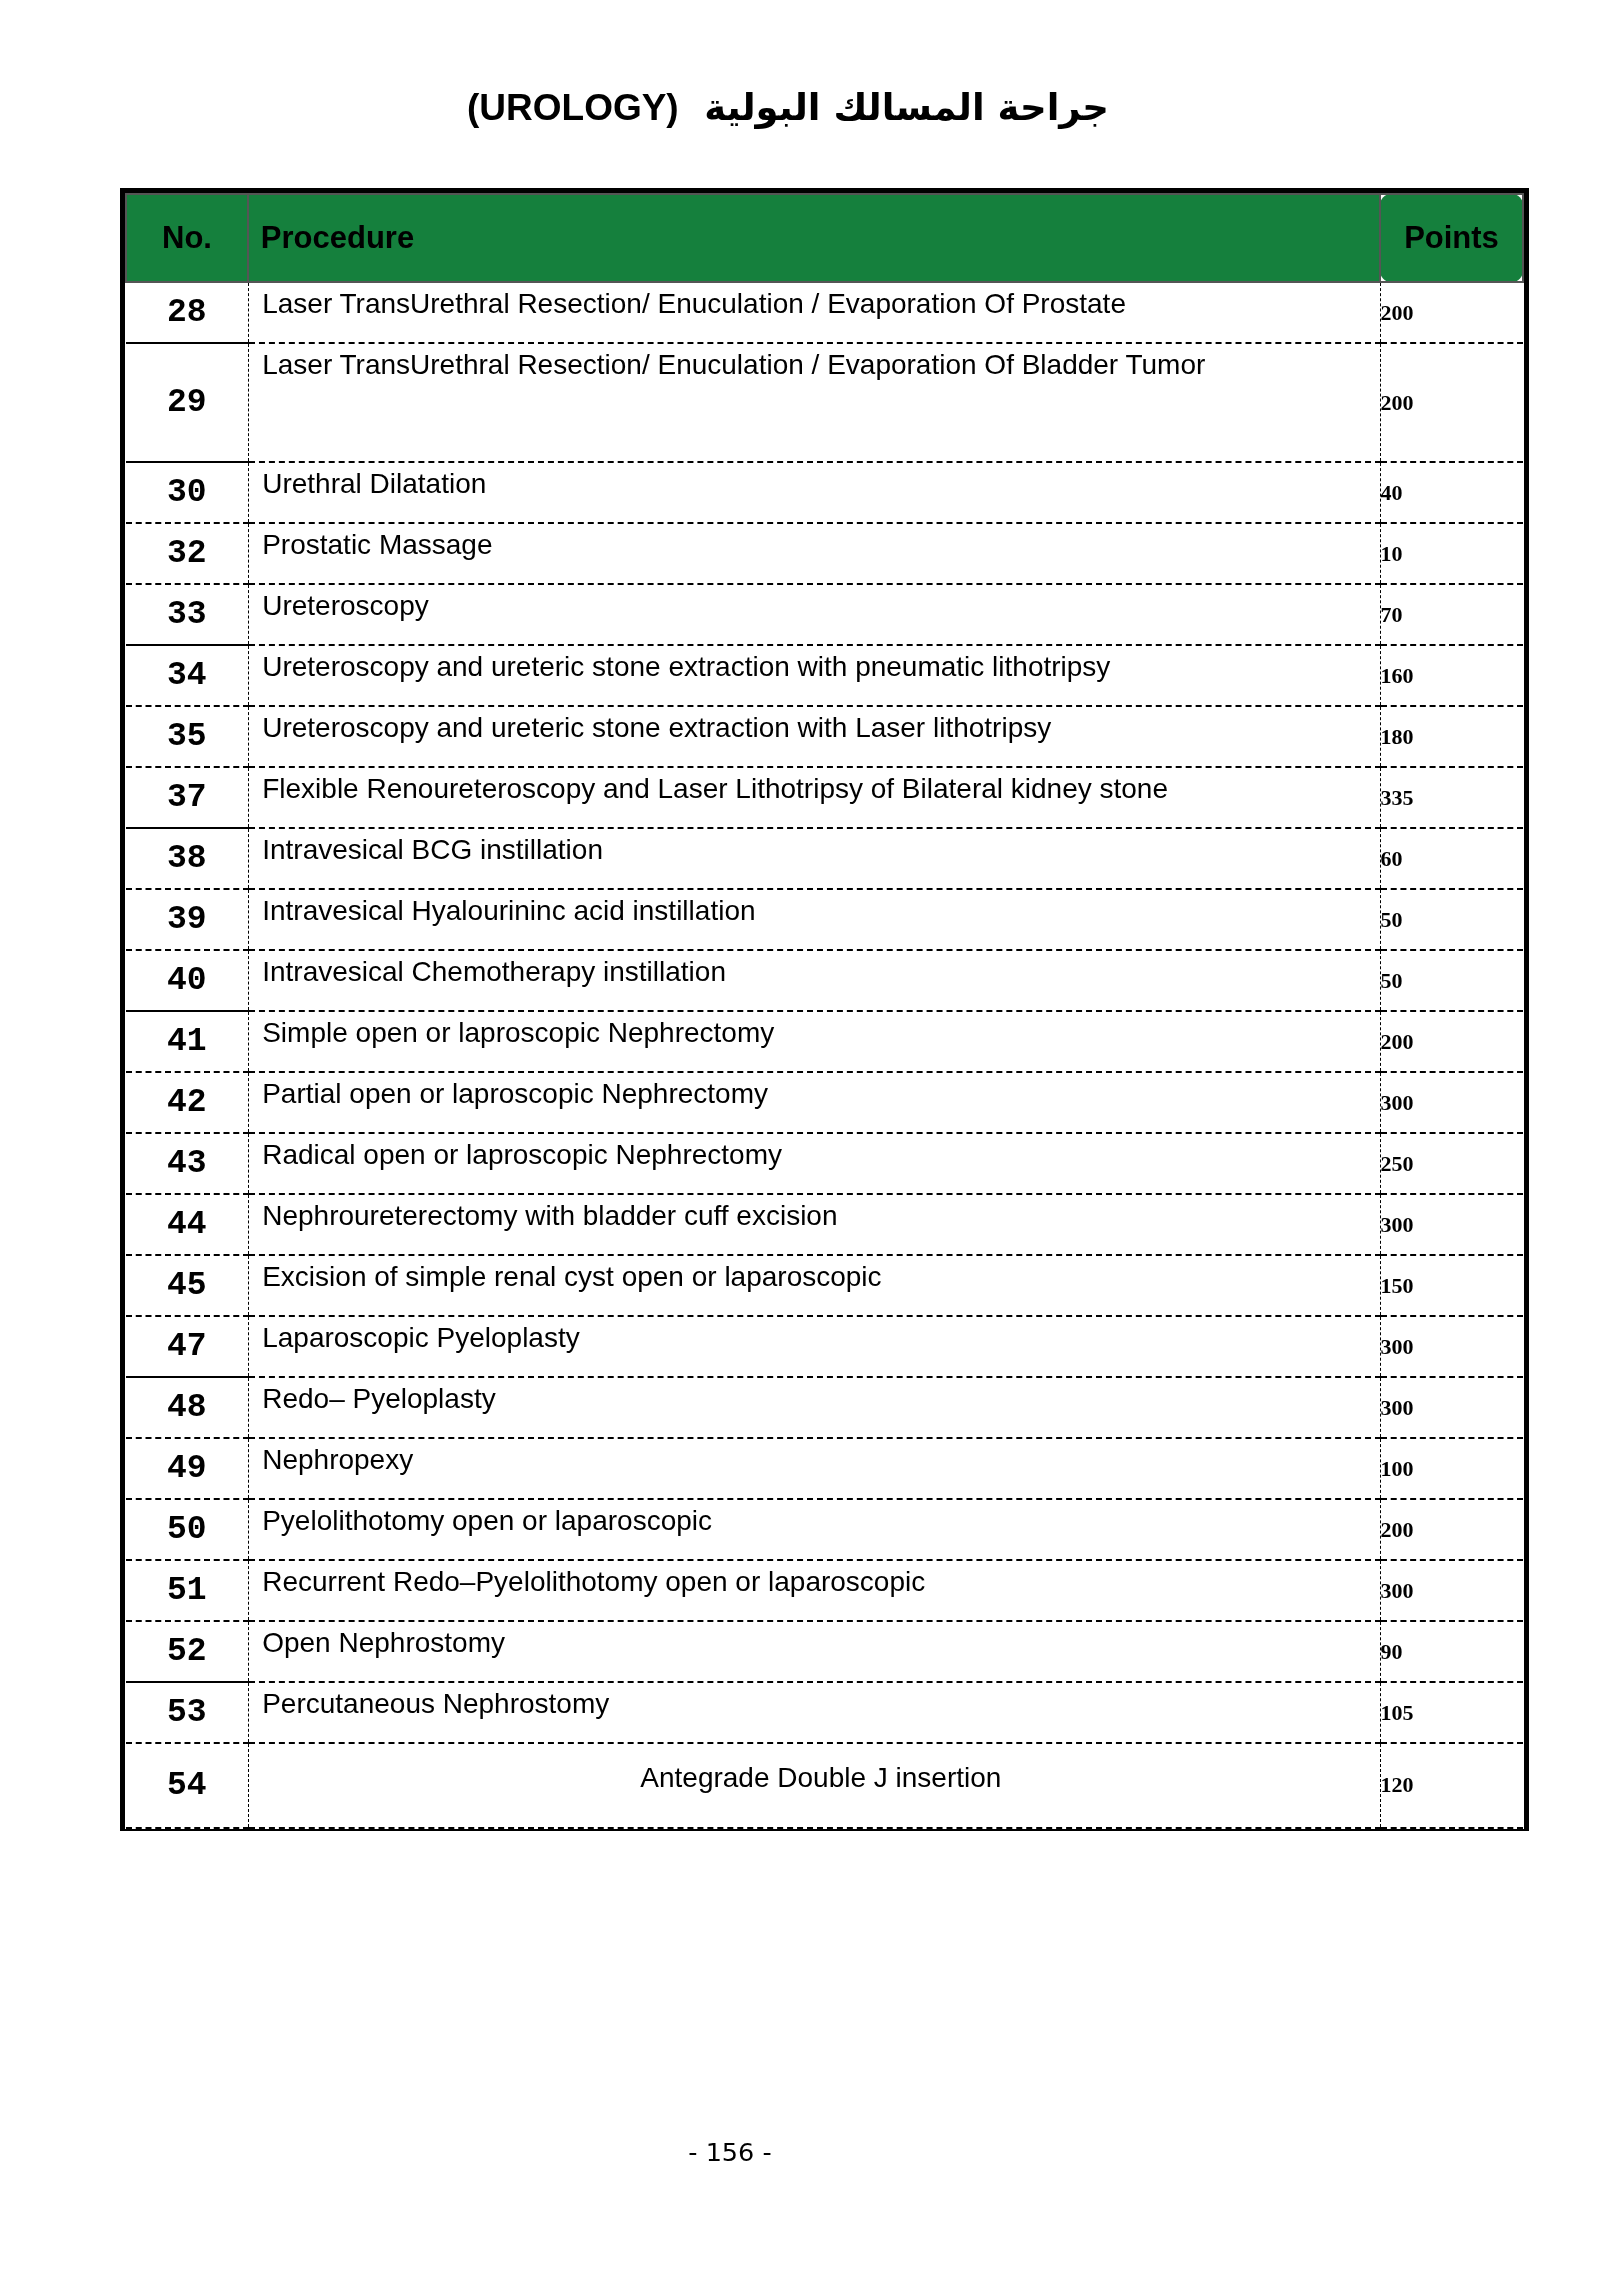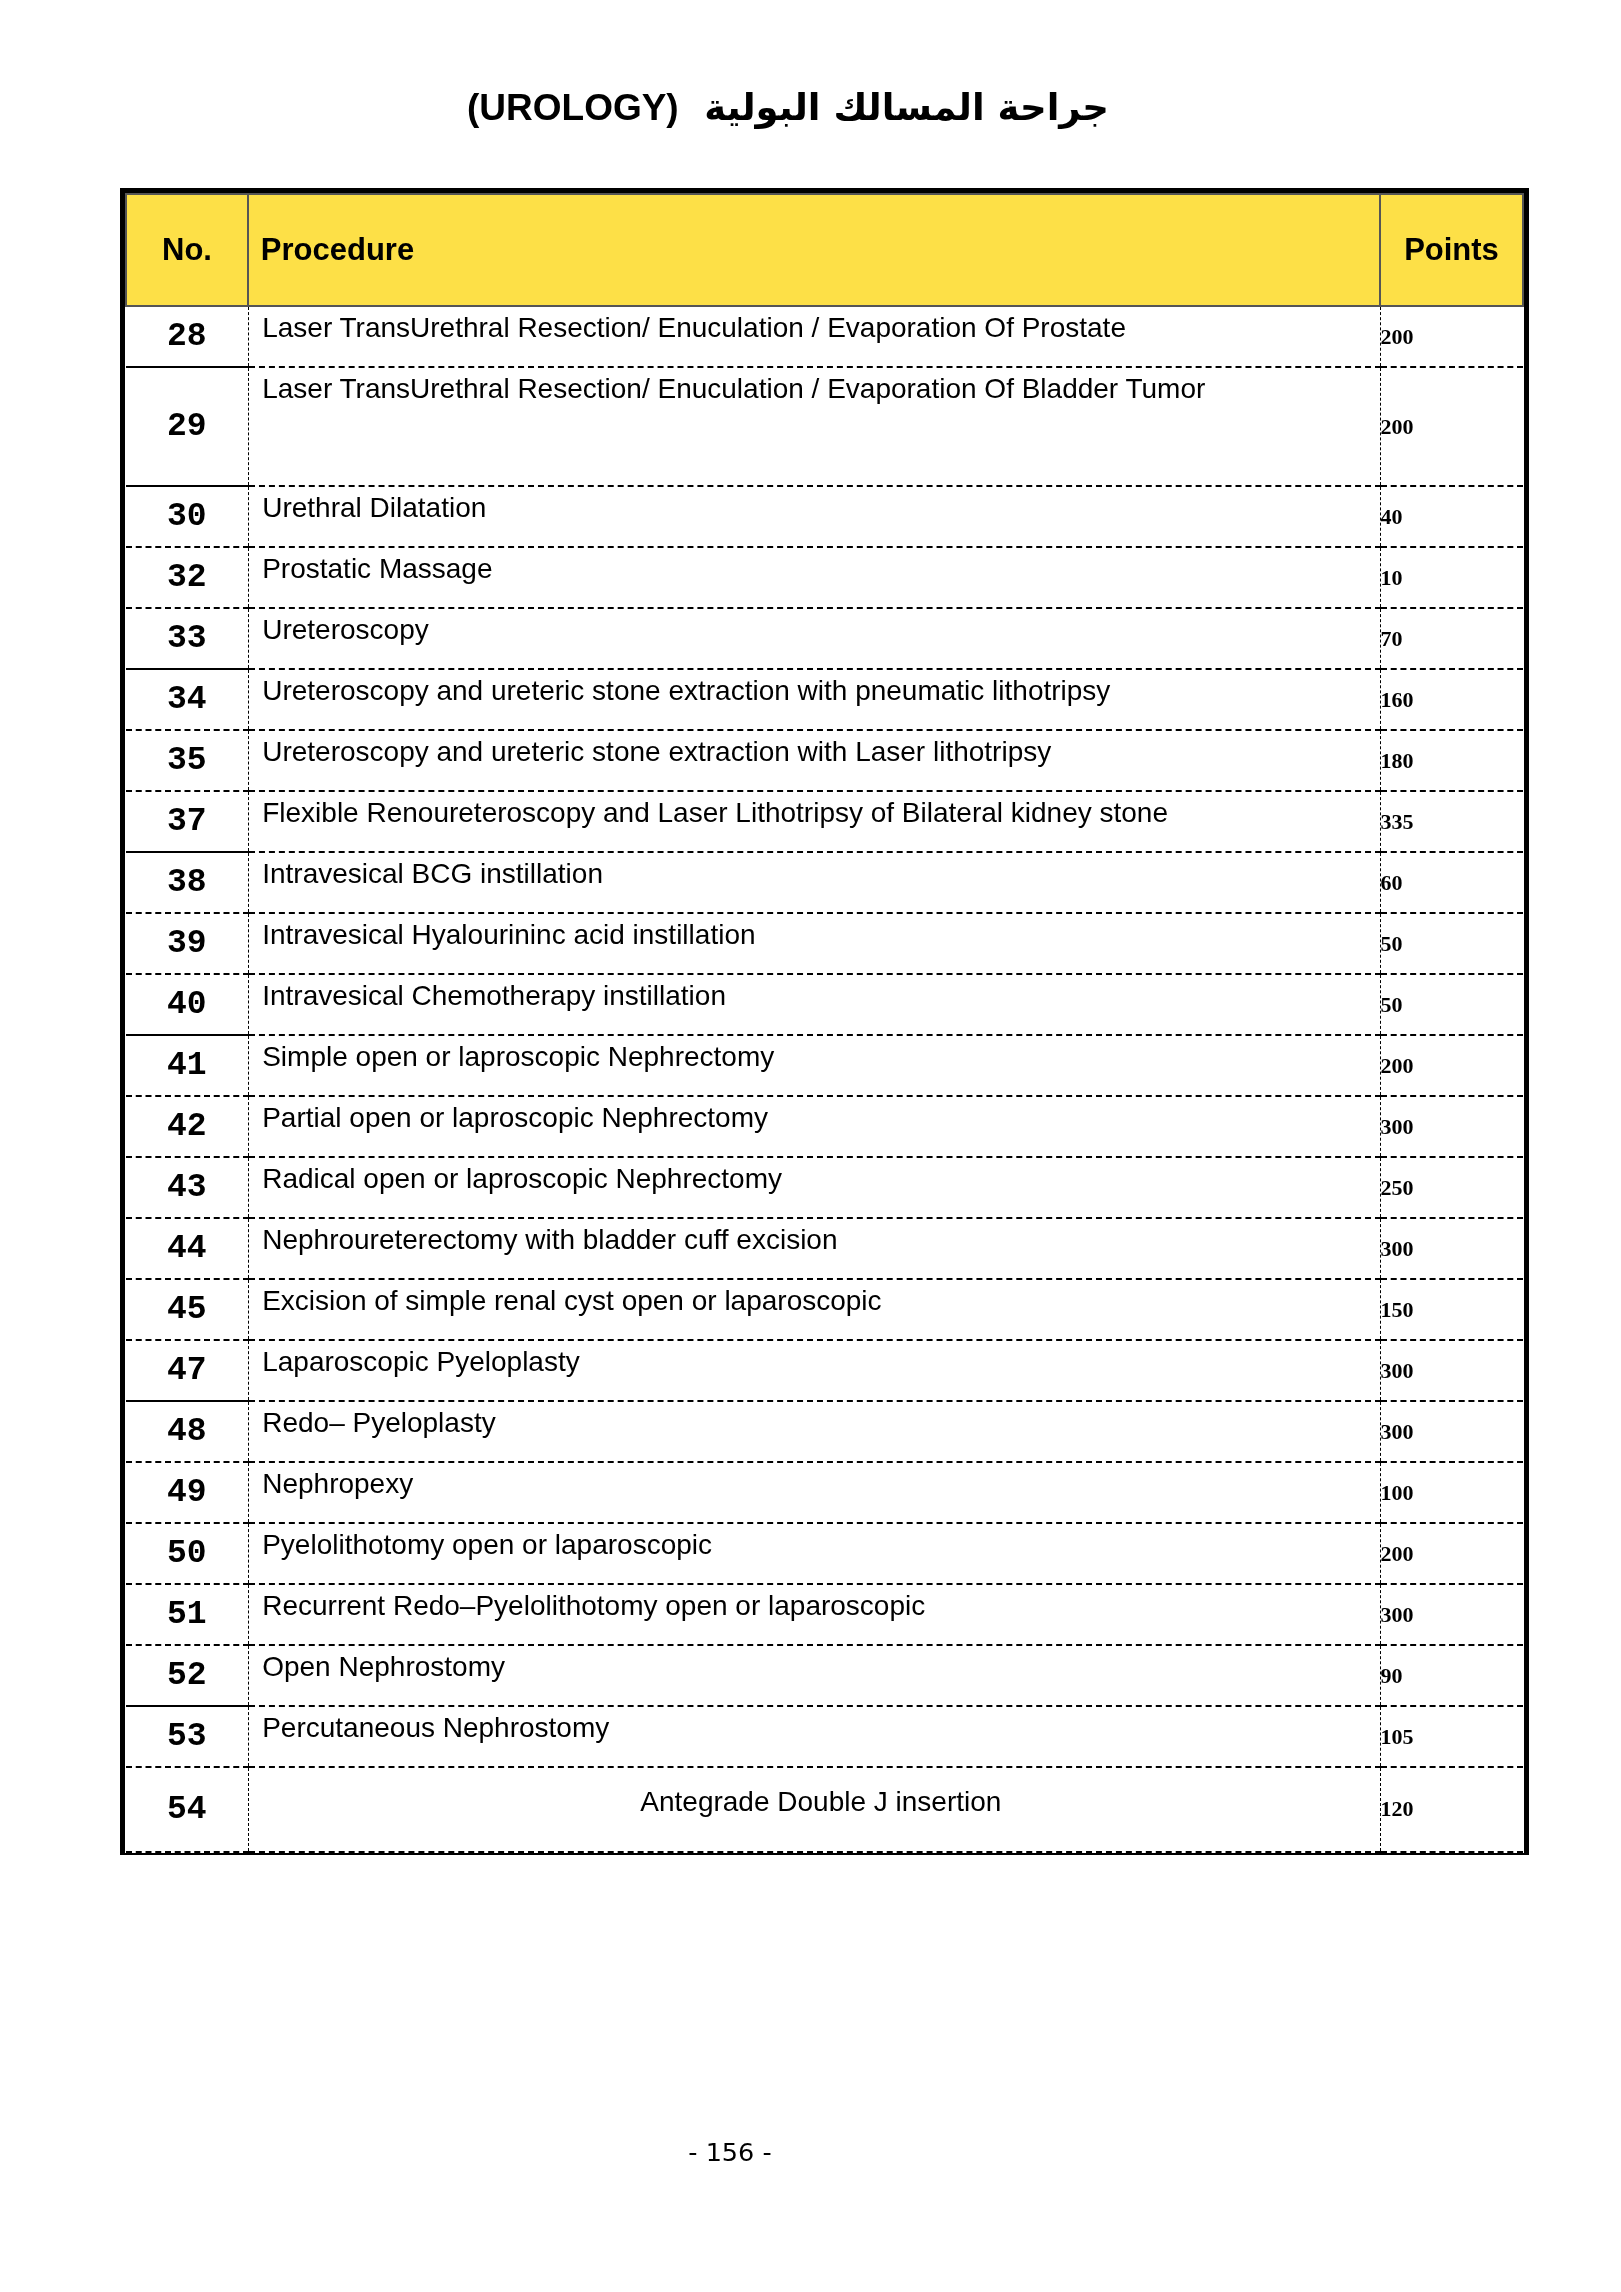--- a/index.html
+++ b/index.html
@@ -16,28 +16,28 @@
     border-bottom: 2.9px solid #000;
     box-sizing: border-box;
   }
   table {
     width: 100%; border-collapse: collapse; table-layout: fixed;
   }
   col.c-no { width: 122px; }
   col.c-proc { width: auto; }
   col.c-pts { width: 143px; }
   thead th {
-    background: #fde047; height: 78px;
+    background: #15803d; height: 78px;
     font-family: "Liberation Sans", sans-serif; font-weight: bold; font-size: 31px; color: #000;
     border: 2.9px double #555;
-    padding: 16px;
+    padding: 4px;
   }
   thead th.h-no { text-align: center; }
   thead th.h-proc { text-align: left; padding-left: 11.8px; }
-  thead th.h-pts { text-align: center; }
+  thead th.h-pts { text-align: center; border-radius: 11px; }
   tbody td {
     height: 58px; padding: 0;
     border-top: 2px dashed #000; border-bottom: 2px dashed #000;
     border-left: 1.5px dashed #000; border-right: 1.5px dashed #000;
     color: #000;
   }
   tbody td.no {
     text-align: center; font-family: Liberation Mono, monospace; font-weight: bold; font-size: 33px;
     border-left: none;
   }

